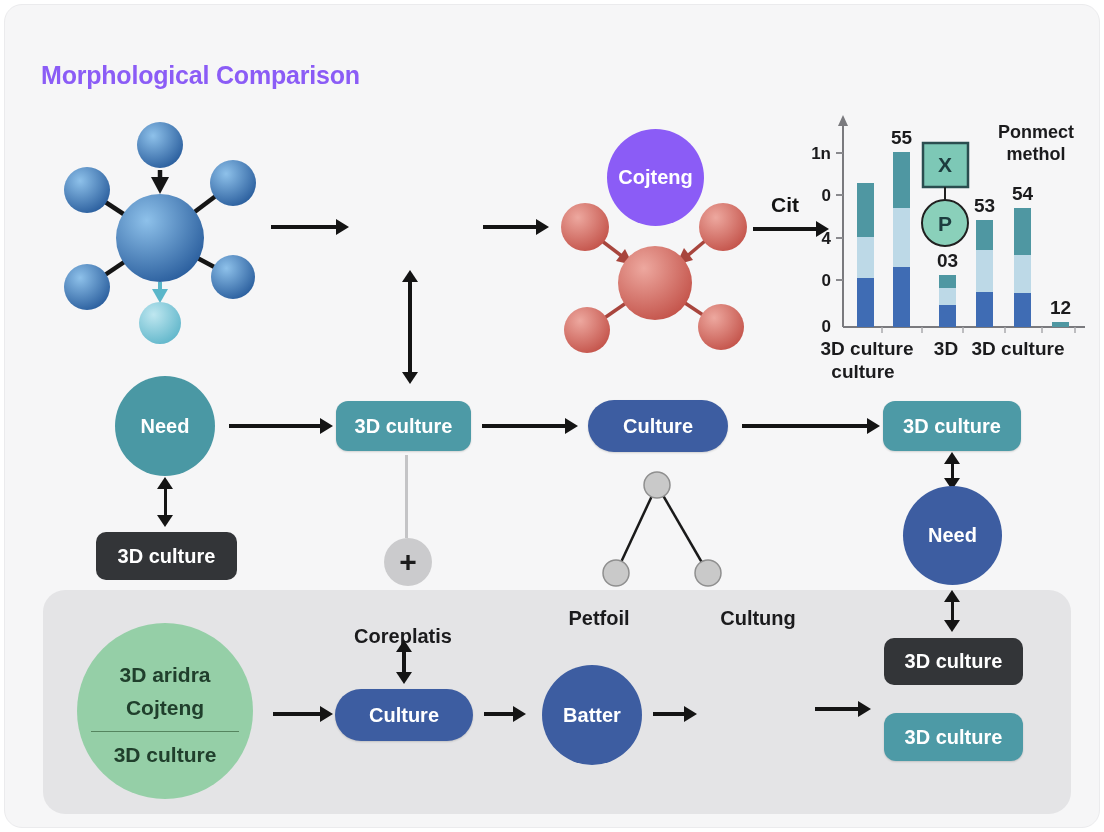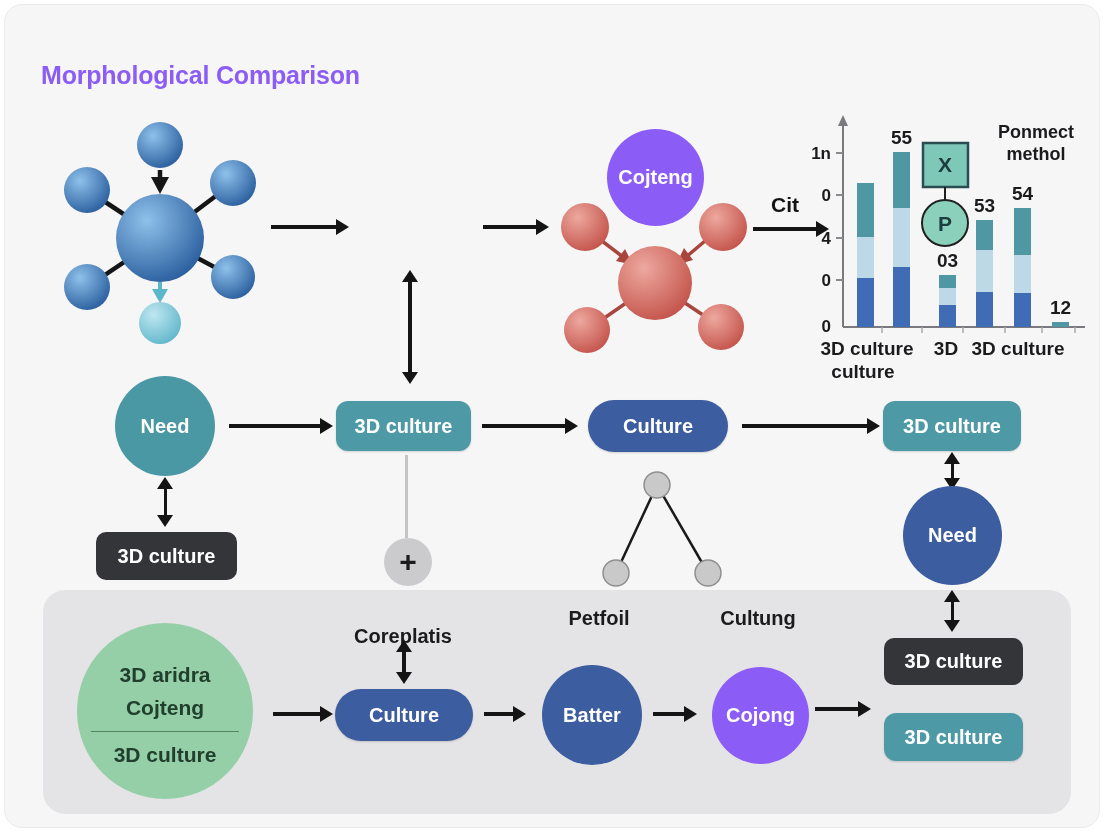--- a/index.html
+++ b/index.html
@@ -239,23 +239,20 @@
 
     <div class="arr" style="left:268px;top:707px;width:48px;"></div>
     <div class="node pill-blue" style="left:330px;top:684px;width:138px;height:52px;">
       <span>Culture</span>
     </div>
     <div class="arr" style="left:479px;top:707px;width:30px;"></div>
     <div class="node circ c-blue" style="left:537px;top:660px;width:100px;height:100px;">
       <span>Batter</span>
     </div>
     <div class="arr" style="left:648px;top:707px;width:32px;"></div>
-    <div class="node circ c-red" style="left:707px;top:662px;width:97px;height:97px;">
-      <span>Cojong</span>
-    </div>
     <div class="arr" style="left:810px;top:702px;width:44px;"></div>
 
     <div class="darr" style="left:945.5px;top:596px;height:20px;"></div>
     <div class="node box-dark" style="left:879px;top:633px;width:139px;height:47px;">
       <span>3D culture</span>
     </div>
     <div class="node box-teal" style="left:879px;top:708px;width:139px;height:48px;">
       <span>3D culture</span>
     </div>
 

